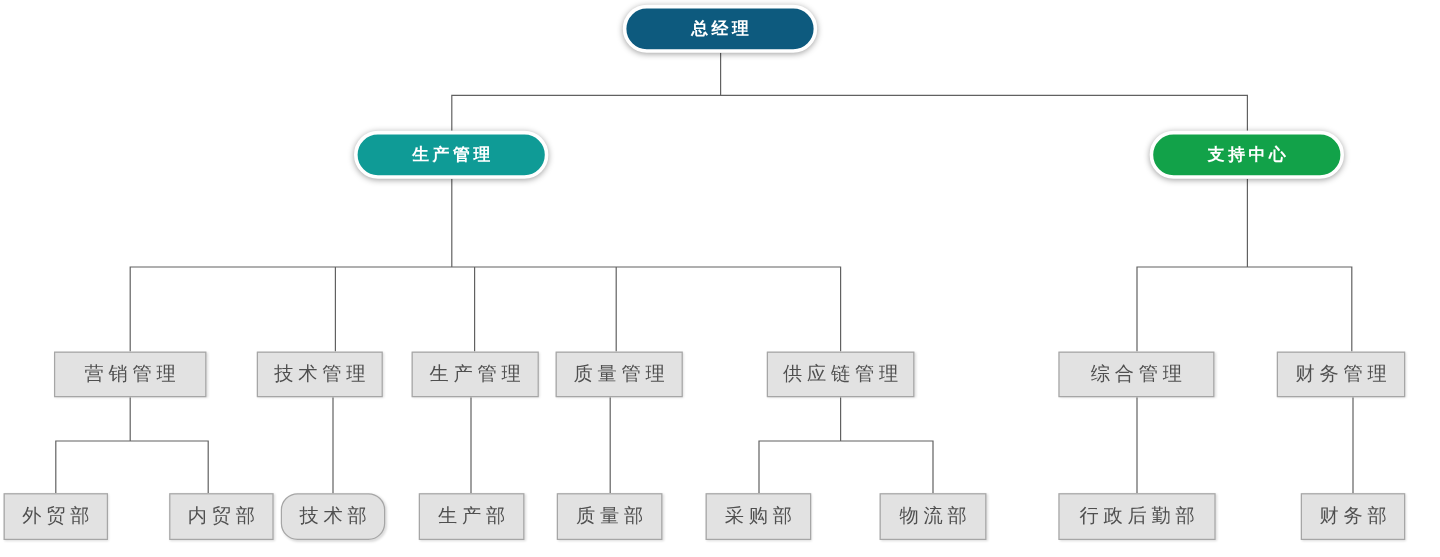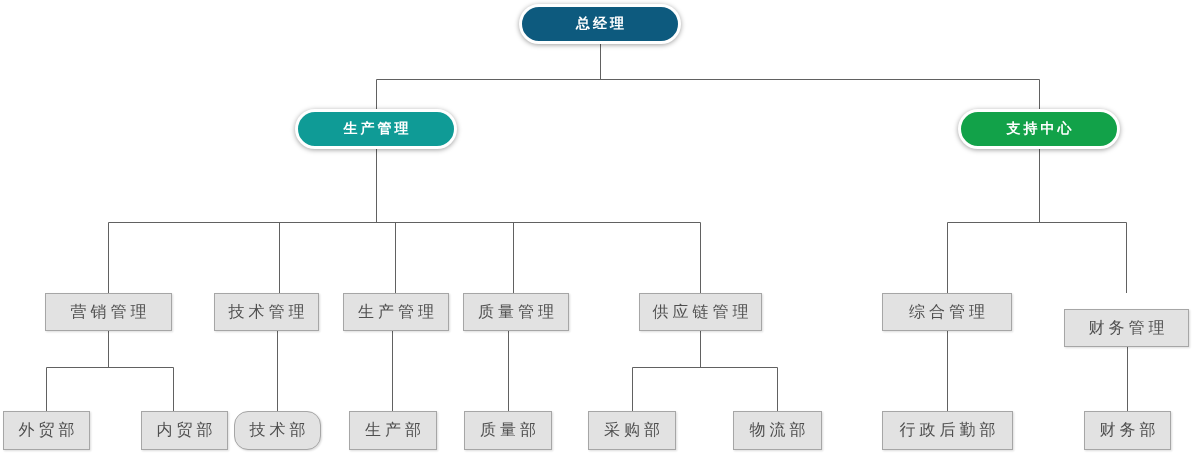--- a/index.html
+++ b/index.html
@@ -53,21 +53,21 @@
 
   <div class="node pill teal" style="left:295px;top:109px;width:162px;">生产管理</div>
   <div class="node pill green" style="left:958px;top:109px;width:162px;">支持中心</div>
 
   <div class="node box" style="left:45px;top:293px;width:127px;">营销管理</div>
   <div class="node box" style="left:214px;top:293px;width:105px;">技术管理</div>
   <div class="node box" style="left:343px;top:293px;width:106px;">生产管理</div>
   <div class="node box" style="left:463px;top:293px;width:106px;">质量管理</div>
   <div class="node box" style="left:639px;top:293px;width:123px;">供应链管理</div>
   <div class="node box" style="left:882px;top:293px;width:130px;">综合管理</div>
-  <div class="node box" style="left:1064px;top:309px;width:125px;">财务管理</div>
+  <div class="node box" style="left:1064px;top:293px;width:107px;">财务管理</div>
 
   <div class="node box lv4" style="left:3px;top:411px;width:87px;">外贸部</div>
   <div class="node box lv4" style="left:141px;top:411px;width:87px;">内贸部</div>
   <div class="node box lv4" style="left:234px;top:411px;width:87px;border-radius:14px;">技术部</div>
   <div class="node box lv4" style="left:349px;top:411px;width:88px;">生产部</div>
   <div class="node box lv4" style="left:464px;top:411px;width:88px;">质量部</div>
   <div class="node box lv4" style="left:733px;top:411px;width:89px;">物流部</div>
   <div class="node box lv4" style="left:588px;top:411px;width:88px;">采购部</div>
   <div class="node box lv4" style="left:882px;top:411px;width:131px;">行政后勤部</div>
   <div class="node box lv4" style="left:1084px;top:411px;width:87px;">财务部</div>

